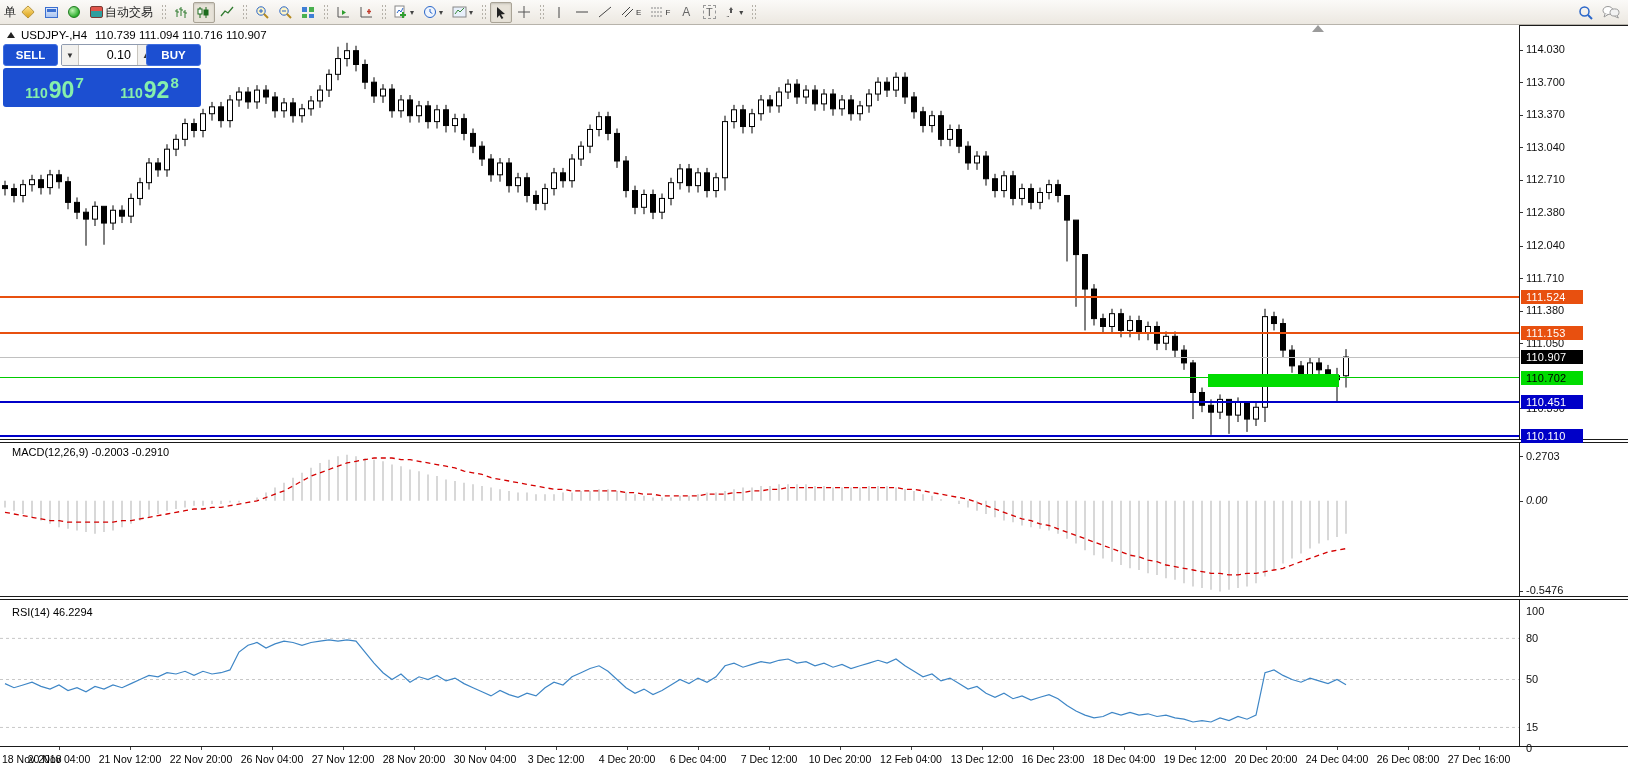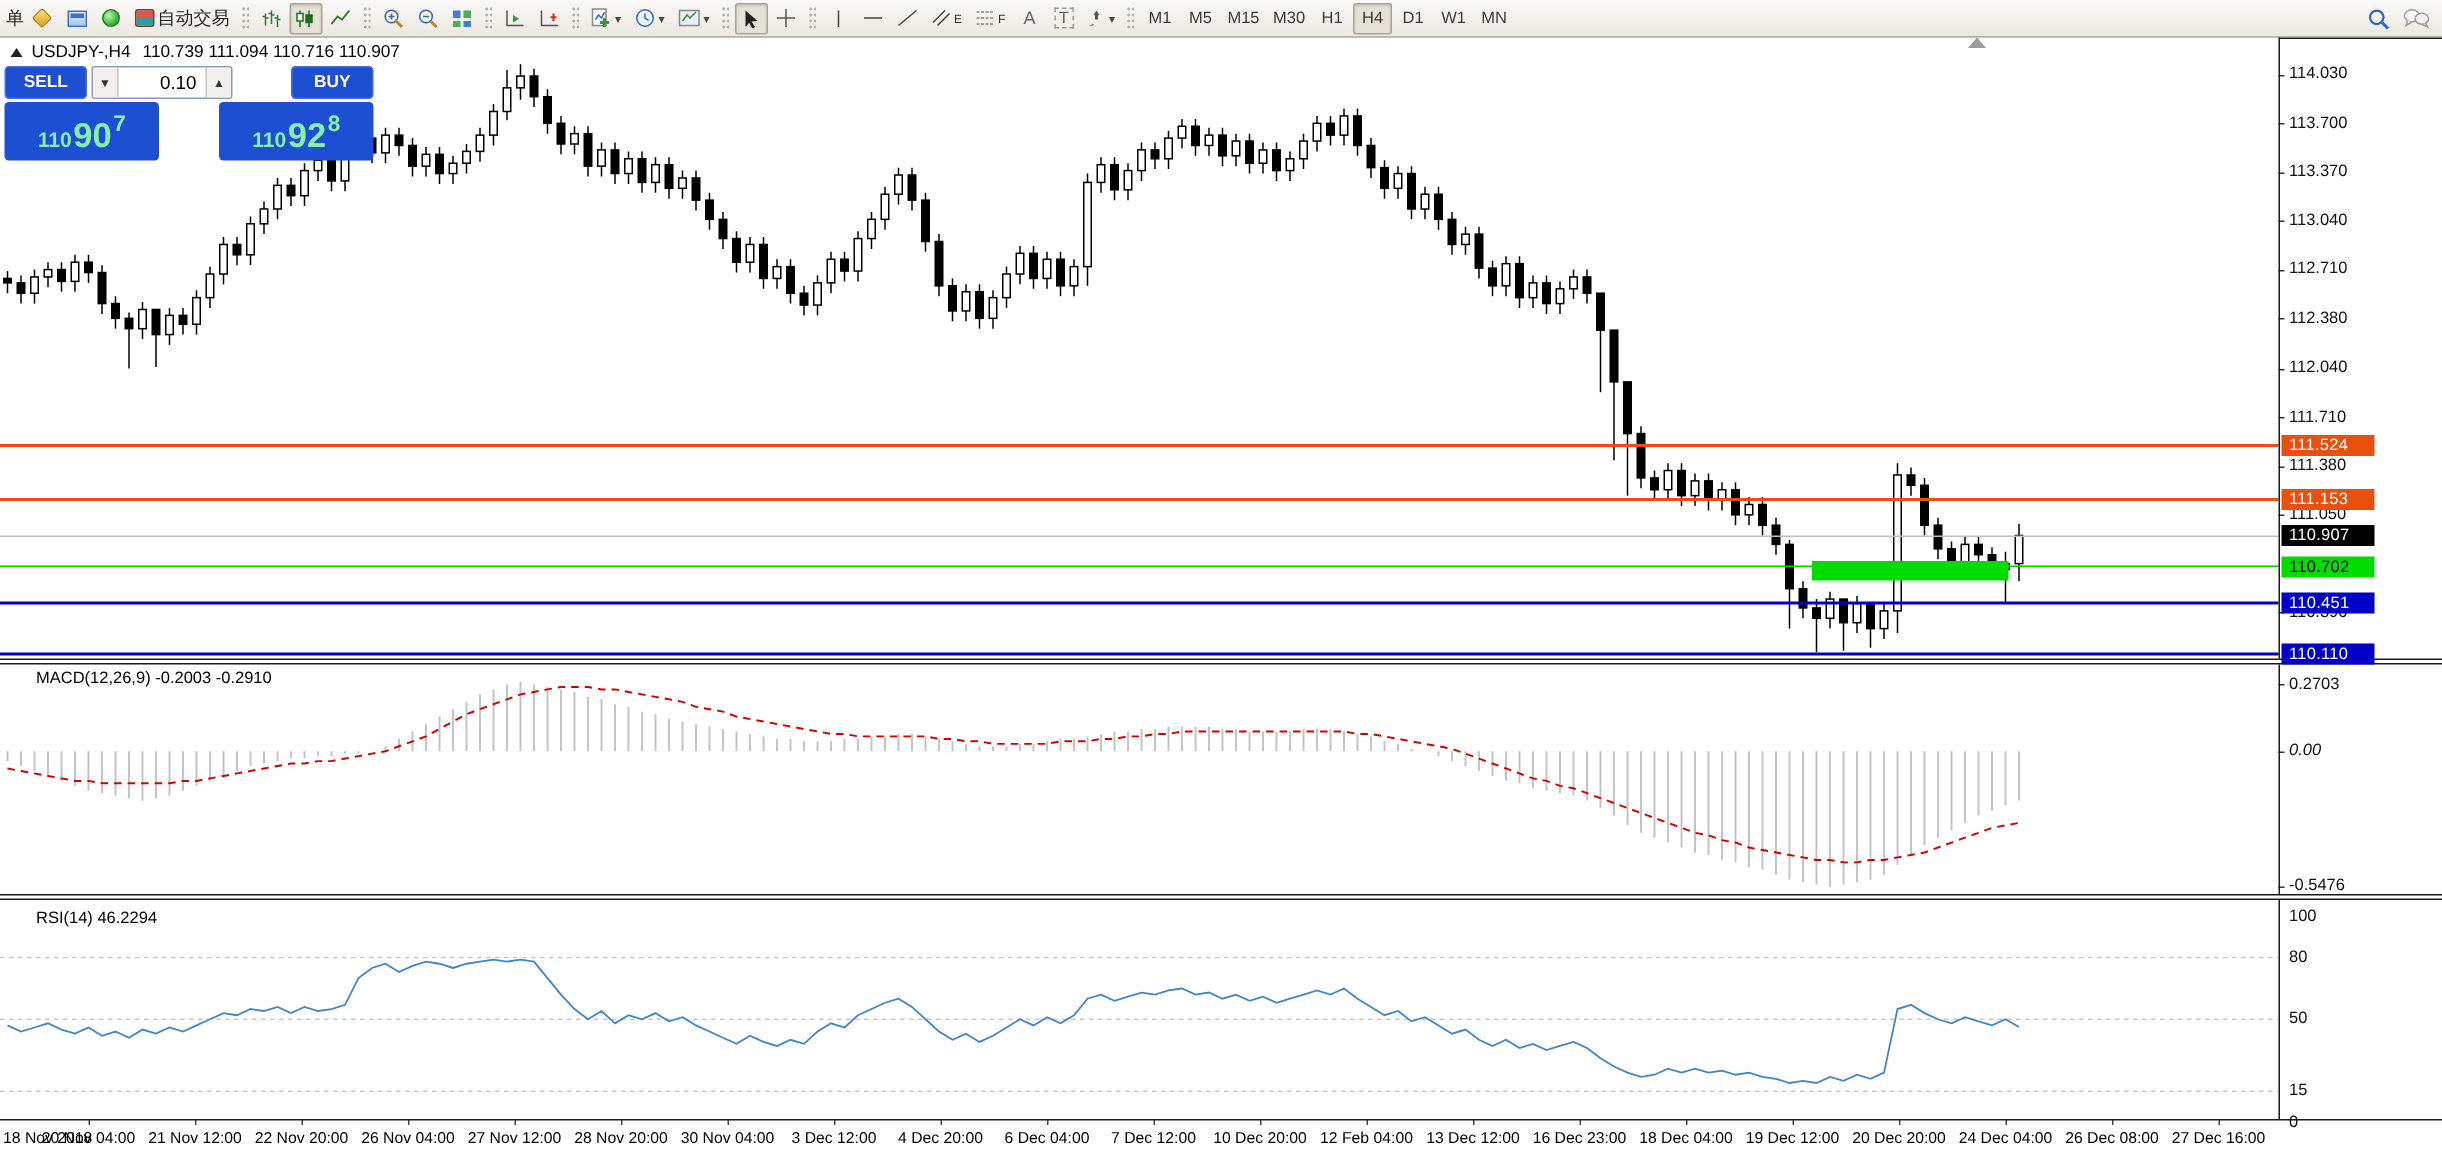--- a/index.html
+++ b/index.html
@@ -50,37 +50,37 @@
   .hline { position:absolute; left:0; width:1519px; z-index:2; }
   .price-tick { position:absolute; left:1526px; font-size:11px; color:#111; z-index:2; white-space:nowrap;}
   .tickmark { position:absolute; left:1519px; width:4px; height:0; border-top:1px solid #333; z-index:2;}
   .badge { position:absolute; left:1521px; width:62px; height:14px; font-size:11px; line-height:14px;
     text-align:left; padding-left:5px; z-index:5; letter-spacing:.2px; }
 
   .annotation { position:absolute; left:893px; top:328px; font-size:21px; font-weight:bold; z-index:5; letter-spacing:1px; white-space:nowrap; }
   .hl-rect { position:absolute; left:1208px; top:349px; width:131px; height:13px; z-index:3; }
 
   
-  .trade-panel { position:absolute; left:3px; top:19px; width:246px; height:63px; z-index:7; font-family:"Liberation Sans",sans-serif;}
+  .trade-panel { position:absolute; left:3px; top:19px; width:198px; height:63px; z-index:7; font-family:"Liberation Sans",sans-serif;}
   .tp-btn { position:absolute; top:0; width:55px; height:22px; background:#1c4fd1; color:#fff;
     border:1px solid #3f6ee0; border-radius:3px; font-size:11.5px; font-weight:bold; text-align:center; }
   .tp-btn.sell { left:0; } .tp-btn.buy { right:0; }
   .tp-stepper { position:absolute; left:58px; top:0; width:94px; height:22px; display:flex;
     border:1px solid #8f9bb0; border-radius:2px; background:#fff; overflow:hidden;}
   .st-btn { width:17px; background:#f2f1ee; border:none; border-right:1px solid #c9c6bf; font-size:8px; color:#333; }
   .st-btn:last-child { border-right:none; border-left:1px solid #c9c6bf; }
   .st-val { flex:1; font-size:12.5px; text-align:right; padding:3px 6px 0 0; color:#000; }
   .tp-price { position:absolute; top:24px; height:39px; width:103px; background:#1c4fd1;
     border-radius:3px; color:#86efac; display:flex; align-items:flex-end; justify-content:center; padding-bottom:2px;}
   .tp-price.sellp { left:0; } .tp-price.buyp { right:0; }
   .tp-price .pp { font-size:14px; font-weight:bold; margin:0 1px 4px 0; }
   .tp-price .pb { font-size:23px; font-weight:bold; line-height:30px; }
   .tp-price .ps { font-size:15px; font-weight:bold; margin:0 0 14px 1px; }
 
-  .ind-label { position:absolute; left:24px; font-size:11px; color:#000; z-index:3; }
+  .ind-label { position:absolute; left:12px; font-size:11px; color:#000; z-index:3; }
   .mr-label { position:absolute; font-size:11px; color:#111; z-index:2; white-space:nowrap;}
   .time-label { position:absolute; top:728px; font-size:10.5px; color:#000; white-space:nowrap; z-index:2;}
   .time-tick { position:absolute; top:721px; width:0; height:4px; border-left:1px solid #444; z-index:2;}
 </style>
 </head>
 <body>
 
 <div class="toolbar">
   <span class="lbl-cn">单</span>
   <button class="tbtn">
@@ -225,31 +225,20 @@
     <span style="font-size:11px;color:#666;border:1px dashed #999;padding:0 2px">T</span>
   </button>
   <button class="tbtn">
     <svg class="tico" width="12" height="12">
         <path d="M6 1l2 3H7v3H5V4H4zM1 11l3-1v1z" fill="#555"></path>
       </svg>
     <span class="caret">▾</span>
   </button>
   <span class="grip"></span>
 
-  <span id="tfGroup" style="display:flex;gap:1px">
-      <button class="tbtn tf">M1</button>
-      <button class="tbtn tf">M5</button>
-      <button class="tbtn tf">M15</button>
-      <button class="tbtn tf">M30</button>
-      <button class="tbtn tf">H1</button>
-      <button class="tbtn tf active">H4</button>
-      <button class="tbtn tf">D1</button>
-      <button class="tbtn tf">W1</button>
-      <button class="tbtn tf">MN</button>
-    </span>
 
   <span style="flex:1"></span>
   <button class="tbtn">
     <svg class="tico" width="15" height="15">
         <circle cx="6.5" cy="6.5" r="4.5" fill="none" stroke="#2a66c9" stroke-width="1.5"></circle>
         <path d="M10 10l4 4" stroke="#2a66c9" stroke-width="2"></path>
       </svg>
   </button>
   <button class="tbtn">
     <svg class="tico" width="18" height="14">

